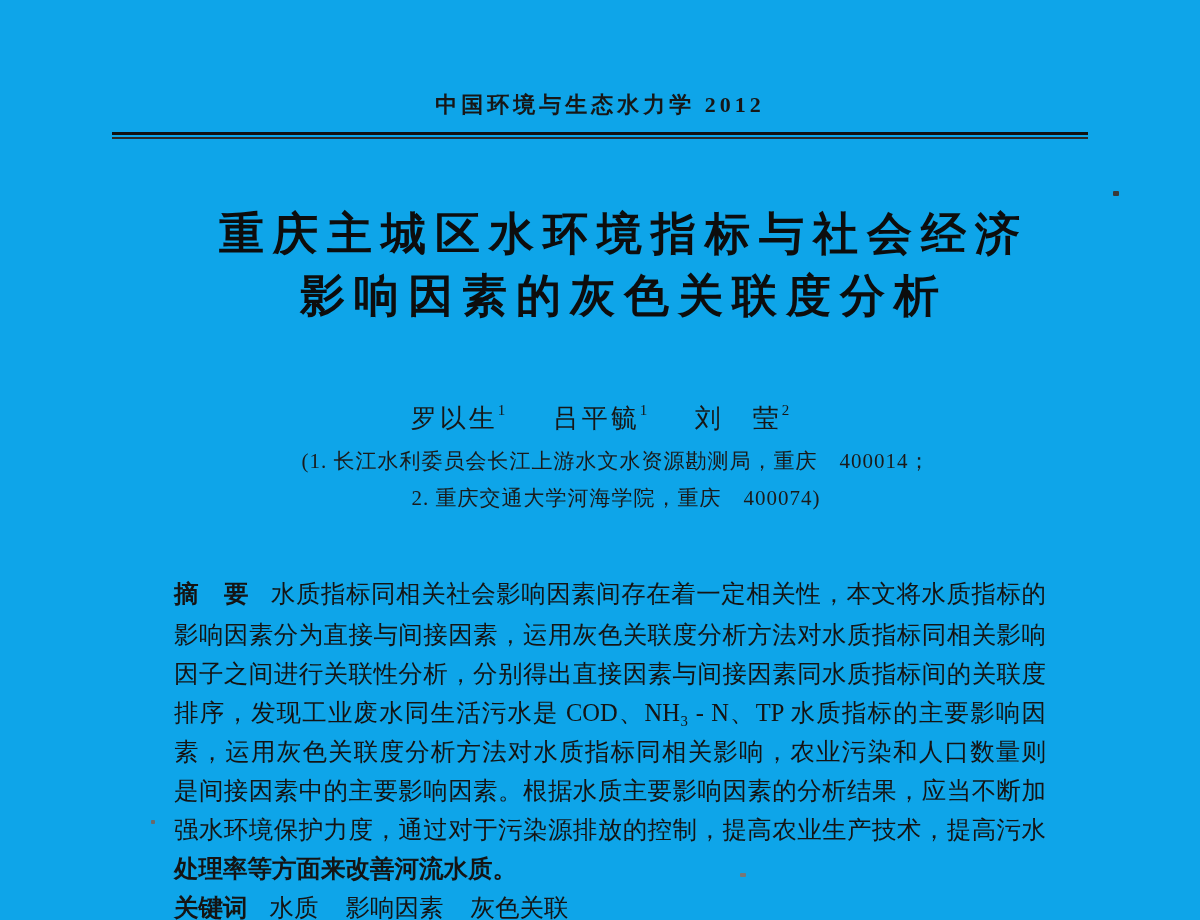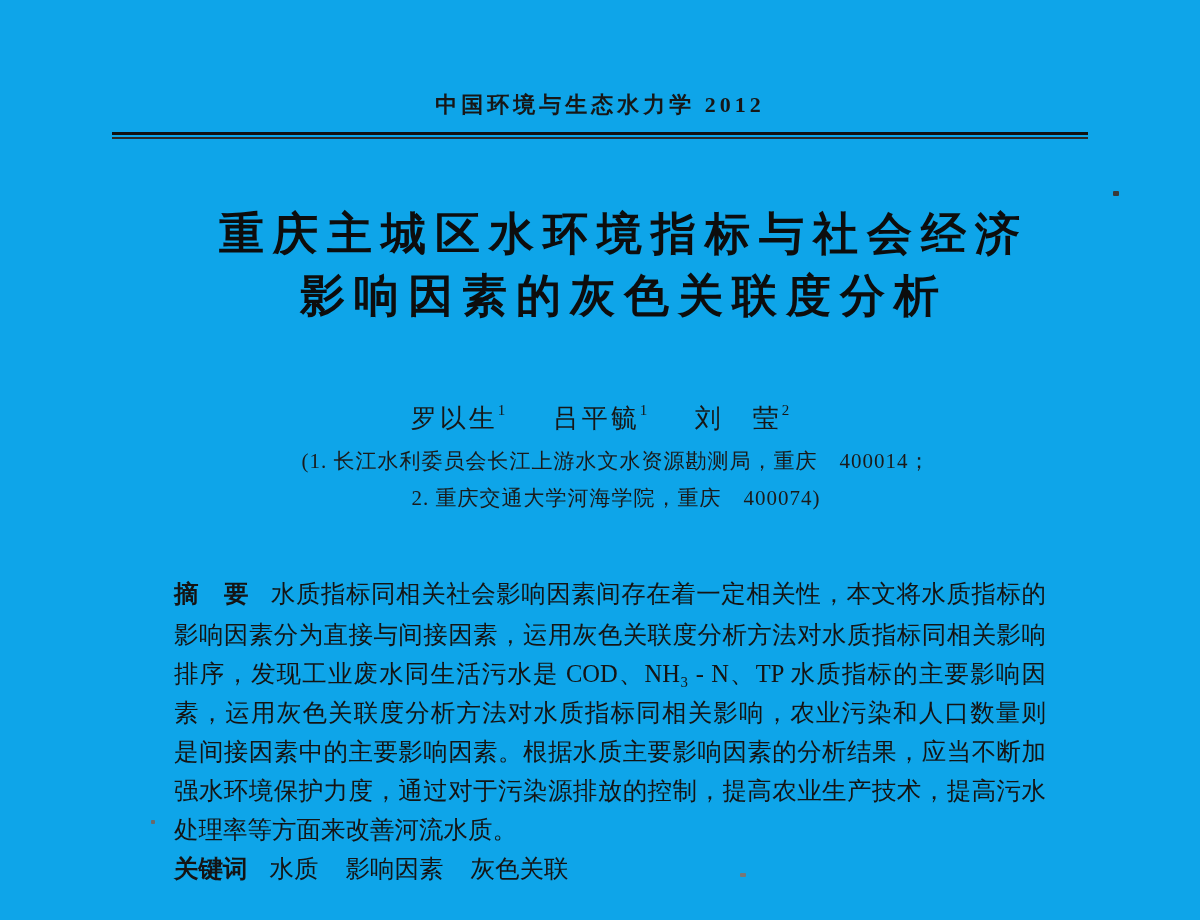--- a/index.html
+++ b/index.html
@@ -102,20 +102,21 @@
     color: #141414;
   }
   .abs-line {
     text-align: justify;
     text-align-last: justify;
     text-justify: inter-character;
   }
   .abs-line.last {
     text-align: center;
     text-align-last: left;
+    font-weight: bold;
   }
   .bold-label {
     font-family: Liberation Mono, monospace;
     font-weight: bold;
     margin-right: 22px;
   }
   .keywords {
     margin-top: 0;
     line-height: 39px;
     text-align: left;
@@ -157,20 +158,21 @@
   <div class="affiliations">
     <div>(1. 长江水利委员会长江上游水文水资源勘测局，重庆　400014；</div>
     <div>2. 重庆交通大学河海学院，重庆　400074)</div>
   </div>
 
   <div class="abstract">
     <div class="abs-line">
       <span class="bold-label">摘　要</span><span>水质指标同相关社会影响因素间存在着一定相关性，本文将水质指标的</span>
     </div>
     <div class="abs-line">影响因素分为直接与间接因素，运用灰色关联度分析方法对水质指标同相关影响</div>
+    <div class="abs-line">因子之间进行关联性分析，分别得出直接因素与间接因素同水质指标间的关联度</div>
     <div class="abs-line">排序，发现工业废水同生活污水是 COD、NH₃ - N、TP 水质指标的主要影响因</div>
     <div class="abs-line">素，运用灰色关联度分析方法对水质指标同相关影响，农业污染和人口数量则</div>
     <div class="abs-line">是间接因素中的主要影响因素。根据水质主要影响因素的分析结果，应当不断加</div>
     <div class="abs-line">强水环境保护力度，通过对于污染源排放的控制，提高农业生产技术，提高污水</div>
     <div class="abs-line last">处理率等方面来改善河流水质。</div>
 
     <div class="keywords">
       <span class="bold-label">关键词</span><span class="kw">水质</span><span class="kw">影响因素</span><span class="kw">灰色关联</span>
     </div>
   </div>

